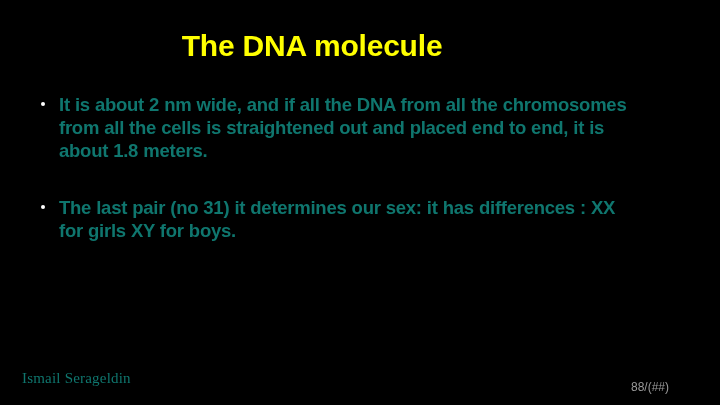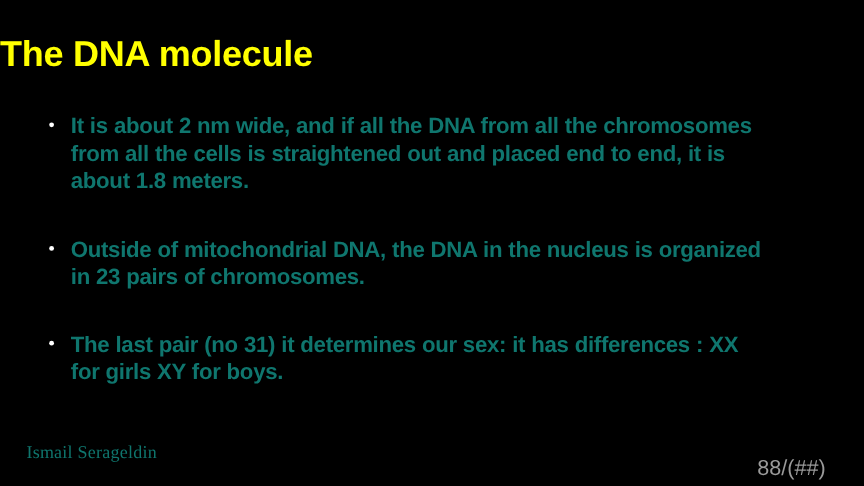--- a/index.html
+++ b/index.html
@@ -13,21 +13,21 @@
     height: 405px;
     background: #000000;
     overflow: hidden;
     font-family: "Liberation Sans", sans-serif;
   }
   .slide-title {
     position: absolute;
     top: 30px;
     left: 0;
     width: 624px;
-    text-align: left;
+    text-align: center;
     color: #ffff00;
     font-size: 30px;
     font-weight: bold;
     letter-spacing: -0.2px;
     line-height: 1.05;
     white-space: nowrap;
   }
   .body-list {
     position: absolute;
     top: 93px;
@@ -74,44 +74,40 @@
     font-weight: normal;
     letter-spacing: 0.2px;
     white-space: nowrap;
   }
   .page-number {
     position: absolute;
     left: 631px;
     top: 380px;
     color: #9a9a9a;
     font-family: "Liberation Sans", sans-serif;
-    font-size: 18px;
+    font-size: 12px;
     font-weight: normal;
     letter-spacing: 0px;
     white-space: nowrap;
   }
 </style>
 </head>
 <body>
 
 <div class="slide">
 
   <div class="slide-title">The DNA molecule</div>
 
   <ul class="body-list">
     <li class="bullet-item">
       <span class="bullet-marker"></span>
       <span class="bullet-text">It is about 2 nm wide, and if all the DNA from all the chromosomes from all the cells is straightened out and placed end to end, it is about 1.8 meters.</span>
     </li>
     <li class="bullet-item">
       <span class="bullet-marker"></span>
-      <span class="bullet-text">Outside of mitochondrial DNA, the DNA in the nucleus is organized in 23 pairs of chromosomes.</span>
-    </li>
-    <li class="bullet-item">
-      <span class="bullet-marker"></span>
       <span class="bullet-text">The last pair (no 31) it determines our sex: it has differences : XX for girls XY for boys.</span>
     </li>
   </ul>
 
   <div class="footer-name">Ismail Serageldin</div>
 
   <div class="page-number">88/(##)</div>
 
 </div>
 

